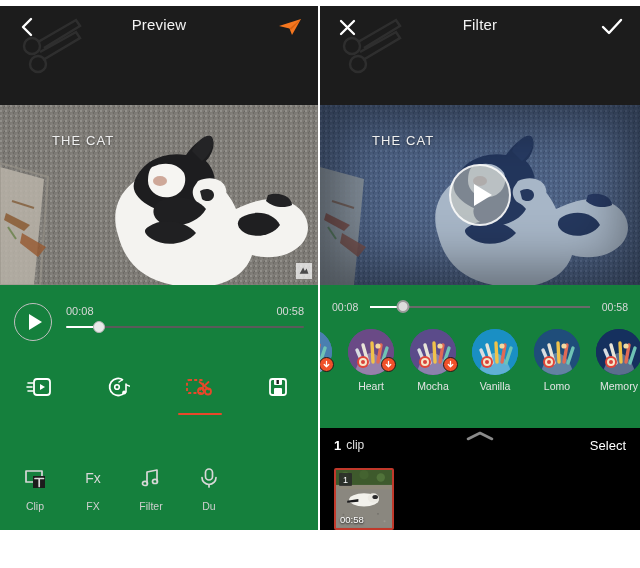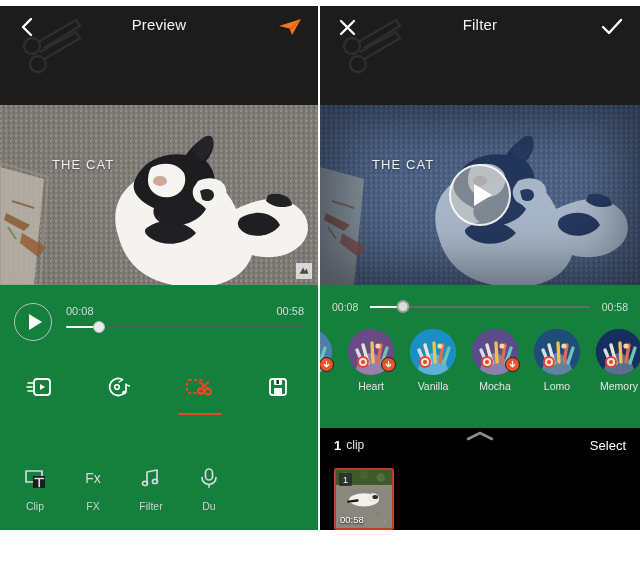--- a/index.html
+++ b/index.html
@@ -40,21 +40,20 @@
   
   .video-wrap { position: relative; width: 320px; height: 180px; overflow: hidden; background: #000; }
   .video-img { position: absolute; inset: 0; }
   .vignette { position:absolute; inset:0; box-shadow: inset 0 0 52px 18px rgba(0,0,0,.42); }
   .cool-tint { position:absolute; inset:0; background: rgba(26,58,120,.30); mix-blend-mode: multiply; }
   .cool-tint2 { position:absolute; inset:0; background: rgba(120,160,220,.16); }
   .the-cat {
     position: absolute; left: 52px; top: 28px;
     color: #f0f0f0; font-size: 13px; letter-spacing: 1.1px;
     text-shadow: 0 1px 3px rgba(0,0,0,.55);
-    margin-top: 24px;
   }
   .wm-corner {
     position: absolute; right: 8px; bottom: 6px;
     width: 16px; height: 16px; background: rgba(255,255,255,.70);
     display:flex; align-items:center; justify-content:center;
   }
   .play-overlay {
     position: absolute; left: 50%; top: 50%; transform: translate(-50%,-50%);
     width: 62px; height: 62px; border-radius: 50%;
     background: rgba(200,200,190,.55); border: 2px solid rgba(255,255,255,.85);
@@ -473,63 +472,63 @@
             </svg>
           </div>
           <div class="dl-badge">
             <svg viewBox="0 0 12 12" width="9" height="9">
               <path d="M6 2 V8 M3 6 L6 9 L9 6" fill="none" stroke="#ffffff" stroke-width="1.7" stroke-linecap="round" stroke-linejoin="round"></path>
             </svg>
           </div>
           <div class="flabel">Heart</div>
         </div>
         <div class="filter-item">
+          <div class="fthumb" style="background: rgb(91, 75, 138);">
+            <svg class="candy" viewBox="0 0 46 46">
+              <rect width="46" height="46" fill="#5b4b8a"></rect>
+              <path d="M6 46 C10 30 18 24 23 24 C28 24 36 30 40 46 Z" fill="rgba(255,255,255,0.30)"></path>
+              <g stroke-linecap="round" stroke-width="3.4" fill="none">
+                <path d="M20 34 L15 16" stroke="#e8e4d8"></path>
+                <path d="M25 33 L24 14" stroke="#f0c24a"></path>
+                <path d="M30 33 L33 16" stroke="#e06a55"></path>
+                <path d="M34 34 L39 19" stroke="#6fc3b5"></path>
+                <path d="M15 35 L9 21" stroke="#d9dde2"></path>
+              </g>
+              <circle cx="15" cy="33" r="6" fill="#e0453a"></circle>
+              <circle cx="15" cy="33" r="4" fill="#f4e6c8"></circle>
+              <circle cx="15" cy="33" r="2" fill="#d8433a"></circle>
+              <circle cx="30" cy="17" r="2.6" fill="#f2d9a0"></circle>
+            </svg>
+          </div>
+          <div class="dl-badge">
+            <svg viewBox="0 0 12 12" width="9" height="9">
+              <path d="M6 2 V8 M3 6 L6 9 L9 6" fill="none" stroke="#ffffff" stroke-width="1.7" stroke-linecap="round" stroke-linejoin="round"></path>
+            </svg>
+          </div>
+          <div class="flabel">Mocha</div>
+        </div>
+        <div class="filter-item">
           <div class="fthumb" style="background: rgb(26, 143, 196);">
             <svg class="candy" viewBox="0 0 46 46">
               <rect width="46" height="46" fill="#1a8fc4"></rect>
               <path d="M6 46 C10 30 18 24 23 24 C28 24 36 30 40 46 Z" fill="rgba(255,255,255,0.30)"></path>
               <g stroke-linecap="round" stroke-width="3.4" fill="none">
                 <path d="M20 34 L15 16" stroke="#e8e4d8"></path>
                 <path d="M25 33 L24 14" stroke="#f0c24a"></path>
                 <path d="M30 33 L33 16" stroke="#e06a55"></path>
                 <path d="M34 34 L39 19" stroke="#6fc3b5"></path>
                 <path d="M15 35 L9 21" stroke="#d9dde2"></path>
               </g>
               <circle cx="15" cy="33" r="6" fill="#e0453a"></circle>
               <circle cx="15" cy="33" r="4" fill="#f4e6c8"></circle>
               <circle cx="15" cy="33" r="2" fill="#d8433a"></circle>
               <circle cx="30" cy="17" r="2.6" fill="#f2d9a0"></circle>
             </svg>
           </div>
           <div class="flabel">Vanilla</div>
-        </div>
-        <div class="filter-item">
-          <div class="fthumb" style="background: rgb(91, 75, 138);">
-            <svg class="candy" viewBox="0 0 46 46">
-              <rect width="46" height="46" fill="#5b4b8a"></rect>
-              <path d="M6 46 C10 30 18 24 23 24 C28 24 36 30 40 46 Z" fill="rgba(255,255,255,0.30)"></path>
-              <g stroke-linecap="round" stroke-width="3.4" fill="none">
-                <path d="M20 34 L15 16" stroke="#e8e4d8"></path>
-                <path d="M25 33 L24 14" stroke="#f0c24a"></path>
-                <path d="M30 33 L33 16" stroke="#e06a55"></path>
-                <path d="M34 34 L39 19" stroke="#6fc3b5"></path>
-                <path d="M15 35 L9 21" stroke="#d9dde2"></path>
-              </g>
-              <circle cx="15" cy="33" r="6" fill="#e0453a"></circle>
-              <circle cx="15" cy="33" r="4" fill="#f4e6c8"></circle>
-              <circle cx="15" cy="33" r="2" fill="#d8433a"></circle>
-              <circle cx="30" cy="17" r="2.6" fill="#f2d9a0"></circle>
-            </svg>
-          </div>
-          <div class="dl-badge">
-            <svg viewBox="0 0 12 12" width="9" height="9">
-              <path d="M6 2 V8 M3 6 L6 9 L9 6" fill="none" stroke="#ffffff" stroke-width="1.7" stroke-linecap="round" stroke-linejoin="round"></path>
-            </svg>
-          </div>
-          <div class="flabel">Mocha</div>
         </div>
         <div class="filter-item">
           <div class="fthumb" style="background: rgb(31, 77, 122);">
             <svg class="candy" viewBox="0 0 46 46">
               <rect width="46" height="46" fill="#1f4d7a"></rect>
               <path d="M6 46 C10 30 18 24 23 24 C28 24 36 30 40 46 Z" fill="rgba(255,255,255,0.30)"></path>
               <g stroke-linecap="round" stroke-width="3.4" fill="none">
                 <path d="M20 34 L15 16" stroke="#e8e4d8"></path>
                 <path d="M25 33 L24 14" stroke="#f0c24a"></path>
                 <path d="M30 33 L33 16" stroke="#e06a55"></path>

